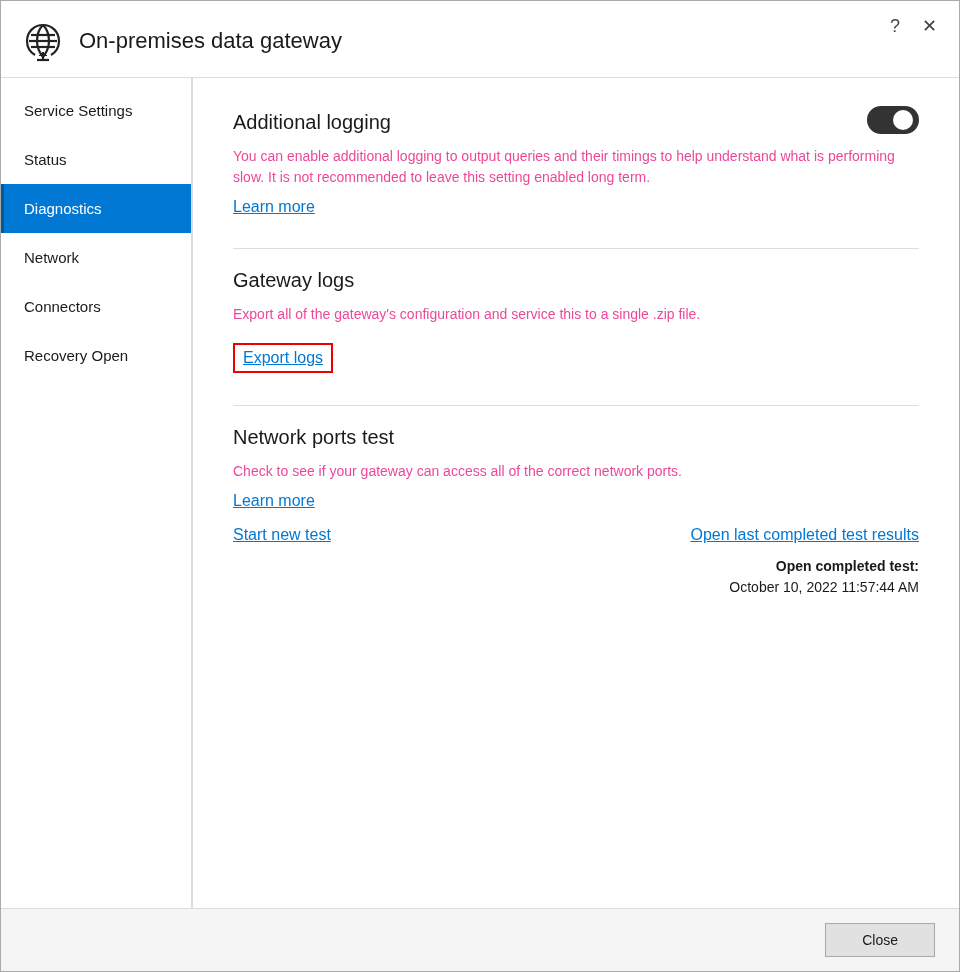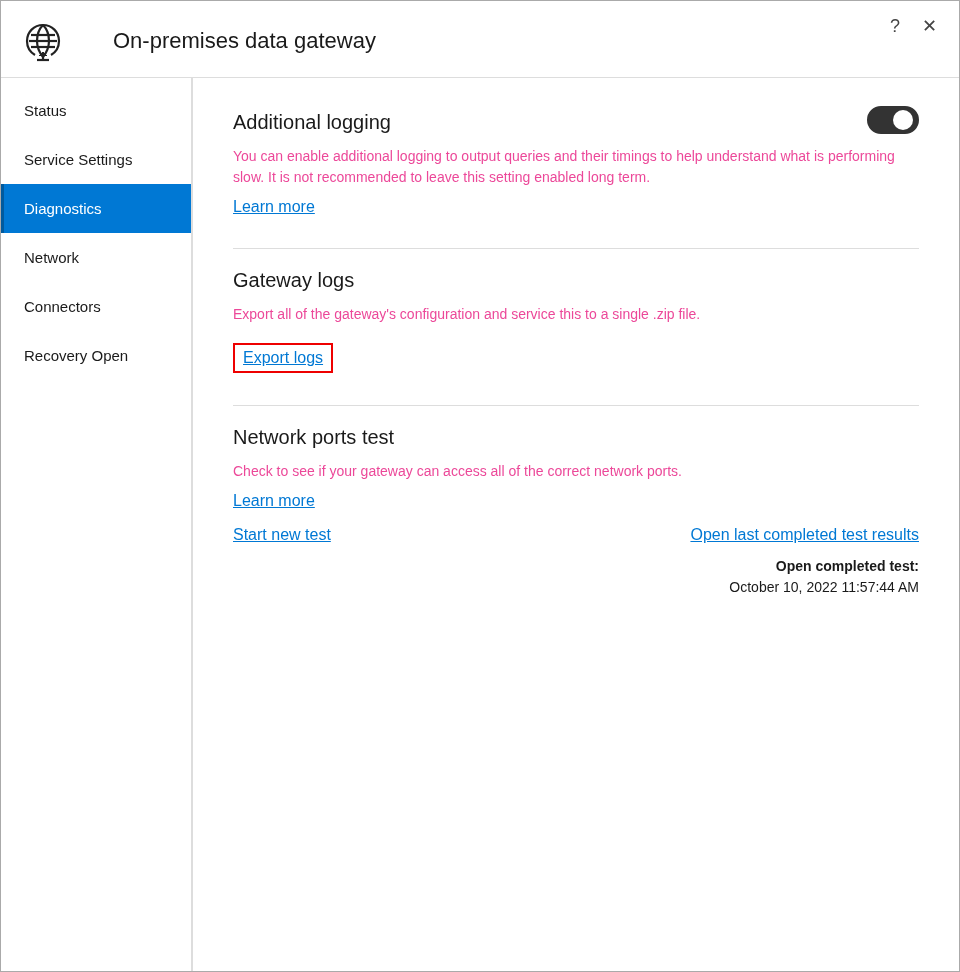--- a/index.html
+++ b/index.html
@@ -21,21 +21,20 @@
       box-shadow: 0 4px 24px rgba(0,0,0,0.25);
       display: flex;
       flex-direction: column;
     }
     .title-bar {
       display: flex;
       align-items: center;
       padding: 18px 20px 14px 20px;
       border-bottom: 1px solid #ddd;
       position: relative;
-      gap: 34px;
     }
     .title-icon {
       width: 44px;
       height: 44px;
       margin-right: 14px;
       flex-shrink: 0;
     }
     .title-text {
       font-size: 22px;
       font-weight: 400;
@@ -201,24 +200,24 @@
     <div class="title-controls">
       <button class="title-btn">?</button>
       <button class="title-btn">✕</button>
     </div>
   </div>
 
   <div class="main-content">
 
     <div class="sidebar">
       <div class="sidebar-item">
+        <span>Service Settings</span>
+      </div>
+      <div class="sidebar-item">
         <span>Status</span>
-      </div>
-      <div class="sidebar-item">
-        <span>Service Settings</span>
       </div>
       <div class="sidebar-item active">
         <span>Diagnostics</span>
       </div>
       <div class="sidebar-item">
         <span>Network</span>
       </div>
       <div class="sidebar-item">
         <span>Connectors</span>
       </div>
@@ -272,13 +271,16 @@
               <div style="font-weight:600;">Open completed test:</div>
               <div>October 10, 2022 11:57:44 AM</div>
             </div>
           </div>
         </div>
       </div>
 
     </div>
   </div>
 
+  <div class="bottom-bar">
+    <button class="close-btn">Close</button>
+  </div>
 </div>
 
 </body></html>

